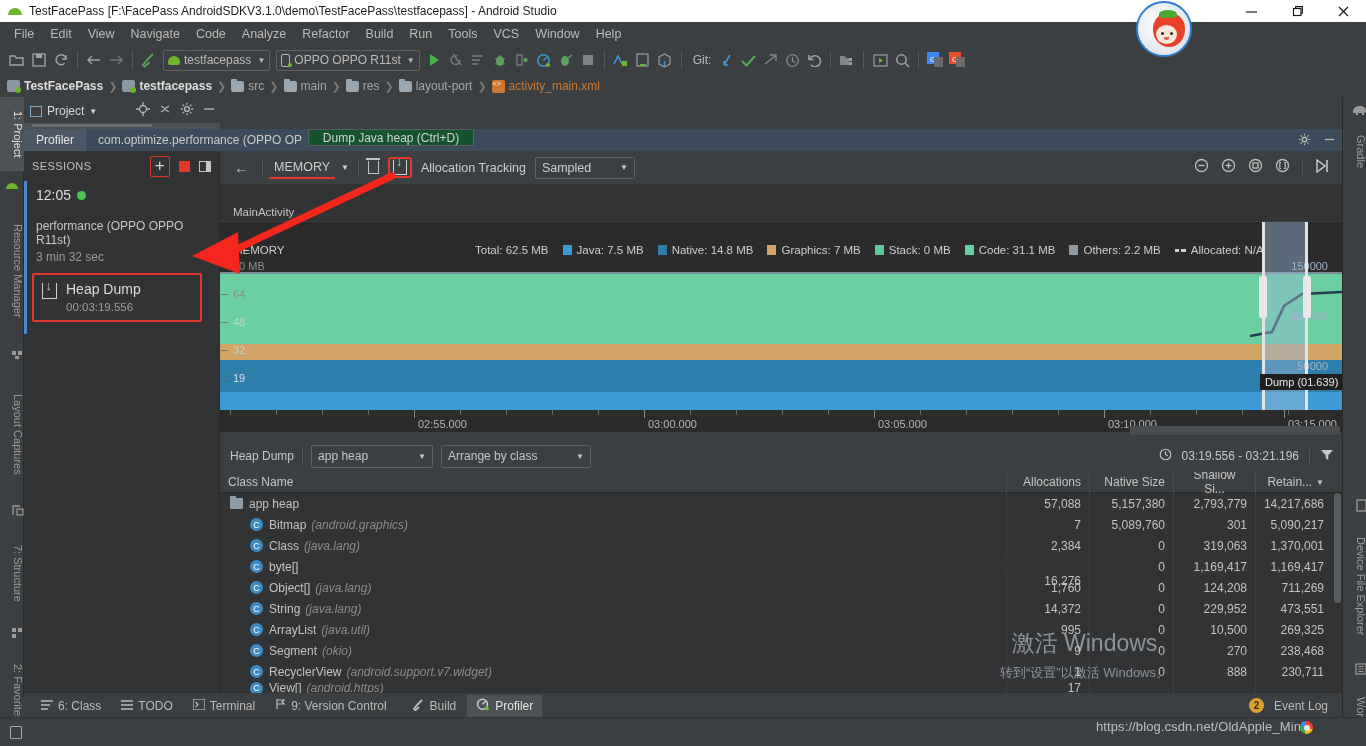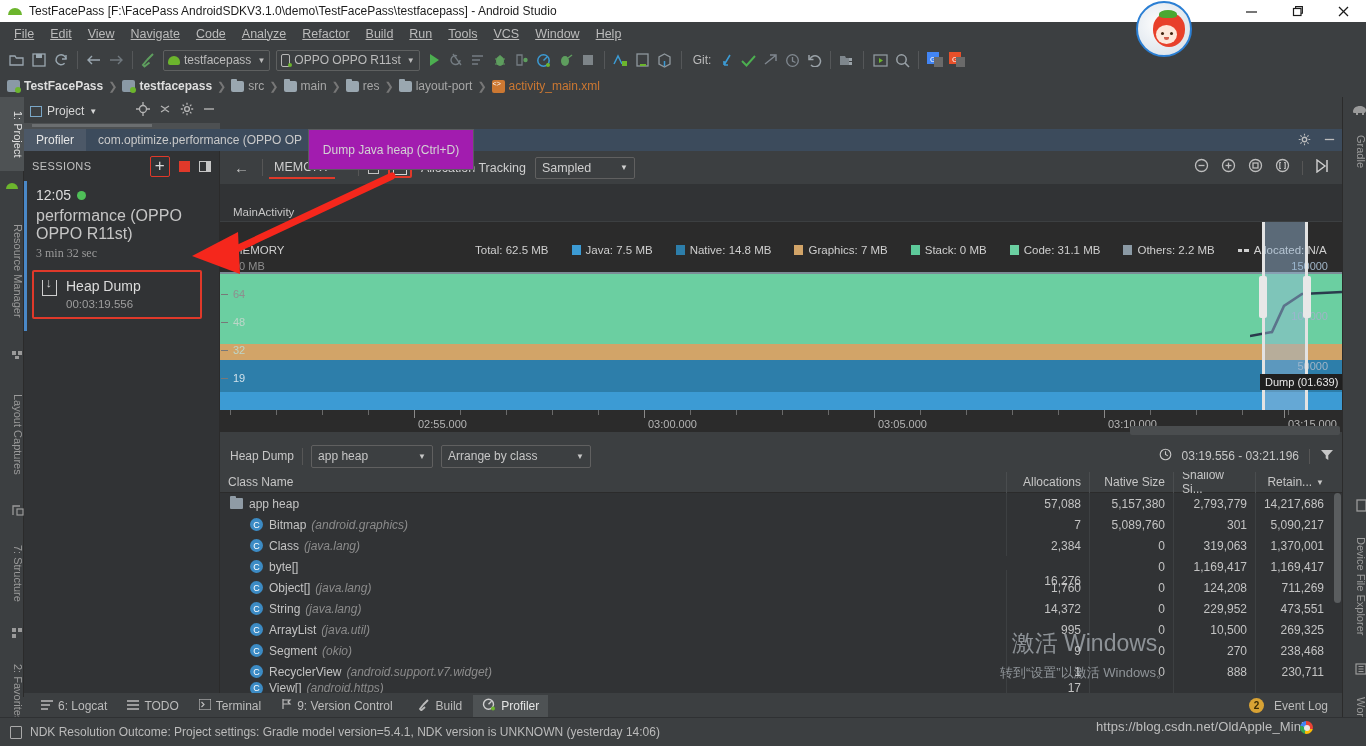--- a/index.html
+++ b/index.html
@@ -55,21 +55,21 @@
   .avatar .eye { position: absolute; top: 29px; width: 3px; height: 3px; background: #41230f; border-radius: 50%; }
   .avatar .eye.l { left: 23px; } .avatar .eye.r { left: 32px; }
   .avatar .mouth { position: absolute; left: 26px; top: 34px; width: 5px; height: 3px; background: #d2604e; border-radius: 0 0 5px 5px; }
 
   
   .menubar {
     position: absolute; top: 22px; left: 0; width: 1366px; height: 23px;
     background: #3c3f41; display: flex; align-items: center; padding-left: 6px;
   }
   .menu-item {
-    font-size: 12.5px; color: #bbbbbb; padding: 2px 8px; white-space: nowrap; text-decoration: underline;
+    font-size: 12.5px; color: #bbbbbb; padding: 2px 8px; white-space: nowrap;
   }
 
   
   .toolbar {
     position: absolute; top: 45px; left: 0; width: 1366px; height: 30px;
     background: #3c3f41; display: flex; align-items: center; padding-left: 6px;
   }
   .tb-ico {
     width: 22px; height: 22px; display: flex; align-items: center; justify-content: center;
     color: #a9b7c6; flex: none;
@@ -162,22 +162,22 @@
   .sess-stop { width: 11px; height: 11px; background: #e0392a; }
   .sess-split { width: 12px; height: 11px; border: 1.5px solid #c6c6c6; position: relative; }
   .sess-split::after { content:""; position:absolute; right:0; top:0; bottom:0; width:4px; background:#c6c6c6; }
 
   .session-card { position: relative; padding: 6px 10px 0 12px; }
   .session-card::before {
     content:""; position:absolute; left:0; top:0; bottom:-12px; width:3px; background:#4a88c7;
   }
   .sess-time { font-size: 14px; color: #dcdcdc; display: flex; align-items: center; gap: 6px; }
   .sess-dot { width: 9px; height: 9px; border-radius: 50%; background: #4fbf58; }
-  .sess-app { font-size: 16px; color: #c6c6c6; margin-top: 4px; }
-  .sess-dur { font-size: 12px; color: #9a9a9a; margin-top: 3px; font-family: Liberation Serif, serif; }
+  .sess-app { font-size: 12px; color: #c6c6c6; margin-top: 16px; }
+  .sess-dur { font-size: 12px; color: #9a9a9a; margin-top: 3px; }
   .heap-row {
     margin: 9px 0 0 -4px; border: 2px solid #e0392a; border-radius: 2px;
     padding: 6px 8px 7px 8px; display: flex; align-items: flex-start; gap: 9px; width: 170px;
   }
   .heap-ico { width: 15px; height: 16px; border: 1.6px solid #cfcfcf; border-top: none; position: relative; flex:none; margin-top:2px;}
   .heap-ico::after { content:"\2193"; position:absolute; left: 2.5px; top:-4px; font-size: 13px; color:#cfcfcf; line-height:1; }
   .heap-title { font-size: 14px; color: #dcdcdc; }
   .heap-sub { font-size: 11.5px; color: #9e9e9e; margin-top: 4px; }
 
   
@@ -202,41 +202,41 @@
   .dump-ico::after { content:"\2193"; position:absolute; left:2px; top:-4px; font-size:12px; color:#d4d4d4; line-height:1;}
   .alloc-label { font-size: 12.5px; color: #cfcfcf; }
   .sampled-combo {
     height: 22px; border: 1px solid #606060; border-radius: 2px; display: flex; align-items: center;
     padding: 0 6px; font-size: 12.5px; color: #cfcfcf; width: 100px; justify-content: space-between;
   }
   .zoom-ctrls { margin-left: auto; display: flex; align-items: center; gap: 12px; padding-right: 12px; color:#bdbdbd; }
 
   
   .tooltip {
-    position: absolute; left: 308px; top: 129px; width: 166px; height: 41px;
-    background: #a21caf; border: 1px solid #5a5d5f; display: flex; align-items: center;
+    position: absolute; left: 308px; top: 129px; width: 166px; height: 17px;
+    background: #14532d; border: 1px solid #5a5d5f; display: flex; align-items: center;
     justify-content: center; font-size: 12px; color: #d3d3d3; z-index: 30;
   }
 
   
   .chart-wrap {
     position: absolute; left: 220px; top: 184px; width: 1122px; height: 248px;
     background: #2b2b2b; overflow: hidden;
   }
   .act-band {
     position: absolute; left: 0; top: 0; width: 100%; height: 38px; background: #313335;
     border-bottom: 1px solid #3c3f41;
   }
   .act-name { position: absolute; left: 13px; top: 22px; font-size: 11.5px; color: #c6c6c6; }
   .legend-row {
     position: absolute; left: 0; top: 56px; width: 100%; height: 20px;
     display: flex; align-items: center; font-size: 11.5px; color: #cfcfcf;
   }
   .legend-title { position: absolute; left: 13px; color: #cfcfcf; font-size: 11.5px; }
-  .legend-items { position: absolute; left: 255px; display: flex; align-items: center; gap: 23px; }
+  .legend-items { position: absolute; left: 255px; display: flex; align-items: center; gap: 14px; }
   .li { display: flex; align-items: center; gap: 5px; white-space: nowrap; }
   .sw { width: 9px; height: 10px; flex: none; }
   .sw.dash { width: 11px; height: 3px; background: transparent;
     background-image: linear-gradient(to right, #cfcfcf 0 4px, transparent 4px 6px, #cfcfcf 6px 11px); }
 
   .plot { position: absolute; left: 0; top: 78px; width: 100%; height: 148px; }
   .yaxis-lab { position: absolute; left: 13px; font-size: 11px; color: #8e8e8e; }
   .ytick { position: absolute; left: 1px; width: 7px; height: 1px; background: #787878; }
   .band { position: absolute; left: 0; width: 100%; }
   .plot-top-line { position:absolute; left:0; width:100%; height:2px; background:#7c8b96; }
@@ -958,21 +958,21 @@
             <path d="M1 2h12l-4.7 5.3V12L5.7 10.2V7.3z" fill="#c6c6c6"></path>
           </svg></span>
     </span>
   </div>
 
   <div class="tbl">
     <div class="thead">
       <div class="th" style="width:786px;">Class Name</div>
       <div class="th num" style="width:83px;">Allocations</div>
       <div class="th num" style="width:84px;">Native Size</div>
-      <div class="th num" style="width:82px;">Shallow Si...</div>
+      <div class="th num" style="width:82px;text-align:center;">Shallow Si...</div>
       <div class="th num" style="width:77px;gap:4px;">
         <span>Retain...</span>
         <span style="font-size:8px;">▼</span>
       </div>
     </div>
 
     <div class="trow">
       <div class="tc" style="width:786px;padding-left:10px;">
         <span class="heap-folder"></span>
         <span>app heap</span>
@@ -1098,21 +1098,21 @@
   <div class="winmark">
     <div class="l1">激活 Windows</div>
     <div class="l2">转到“设置”以激活 Windows。</div>
   </div>
 
   <div class="bottombar">
     <span class="bw">
       <span><svg width="12" height="10" viewBox="0 0 12 10">
             <path d="M0 1h12M0 5h9M0 9h7" stroke="#bbbbbb" stroke-width="1.3"></path>
           </svg></span>
-      <span>6: Logcat</span>
+      <span>6: Class</span>
       </span>
     <span class="bw">
       <span><svg width="12" height="10" viewBox="0 0 12 10">
             <path d="M0 1h12M0 5h12M0 9h12" stroke="#bbbbbb" stroke-width="1.3"></path>
           </svg></span>
       <span>TODO</span>
       </span>
     <span class="bw">
       <span><svg width="12" height="11" viewBox="0 0 12 11">
             <rect x="0" y="0" width="12" height="11" fill="none" stroke="#bbbbbb" stroke-width="1.2"></rect>
@@ -1144,21 +1144,20 @@
     <span class="bw-right">
       <span class="badge">2</span>
       <span class="bw" style="padding:2px 4px;">
         <span>Event Log</span>
         </span>
     </span>
   </div>
 
   <div class="statusbar">
     <span class="status-ico"></span>
-    <span class="status-text">NDK Resolution Outcome: Project settings: Gradle model version=5.4.1, NDK version is UNKNOWN (yesterday 14:06)</span>
   </div>
   <div class="watermark-url">https://blog.csdn.net/OldApple_Mini</div>
   <span class="chrome-dot"></span>
 
   <svg class="arrow-svg" width="230" height="120" viewBox="0 0 230 120">
     <path d="M222 6 L60 82" stroke="#f5271c" stroke-width="7" stroke-linecap="round"></path>
     <path d="M68 62 L22 86 L70 104 Z" fill="#f5271c"></path>
   </svg>
 
 </div>

